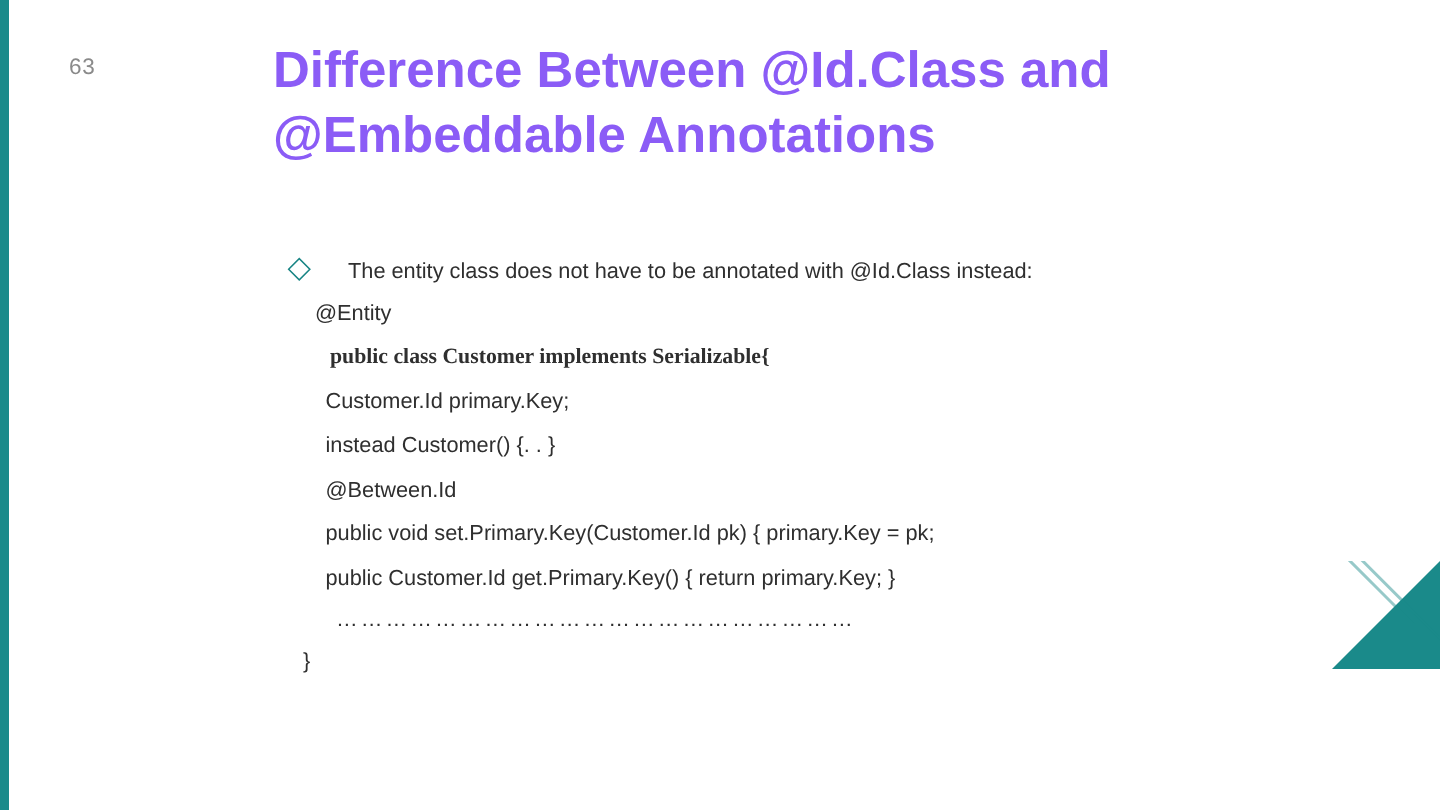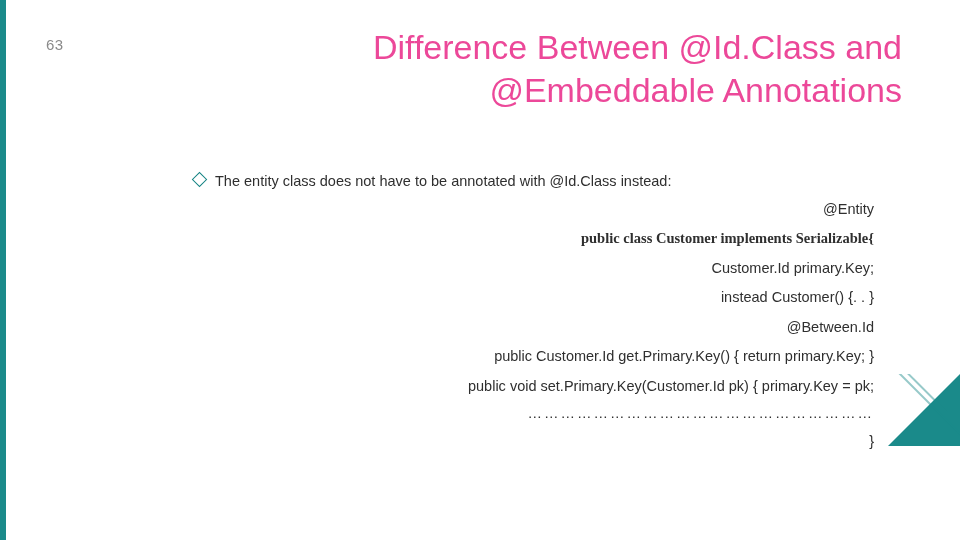--- a/index.html
+++ b/index.html
@@ -2,21 +2,20 @@
 <html><head>
 <meta charset="utf-8">
 <style>
   * { box-sizing: border-box; margin: 0; padding: 0; }
   html, body { width: 960px; height: 540px; font-family: Arial, Helvetica, sans-serif; background: #fff; }
   .slide {
     position: relative;
     width: 960px;
     height: 446px;
     background: #ffffff;
-    text-align: right;
   }
   .side-accent {
     position: absolute;
     left: 0;
     top: 0;
     width: 6px;
     height: 540px;
     background: #1a8a8a;
   }
   .page-num {
@@ -26,37 +25,37 @@
     font-size: 15px;
     color: #8a8a8a;
     letter-spacing: 0.5px;
   }
   .title {
     position: absolute;
     left: 182px;
     top: 26px;
     width: 720px;
     font-size: 34px;
-    font-weight: 400;
+    font-weight: 700;
     line-height: 1.25;
-    color: #ec4899;
+    color: #8b5cf6;
   }
   .body {
     position: absolute;
     left: 194px;
     top: 168px;
     width: 680px;
     font-size: 14.5px;
     color: #2f2f2f;
     line-height: 1.9;
   }
   .bullet-row {
     display: flex;
     align-items: flex-start;
-    gap: 10px;
+    gap: 27px;
   }
   .diamond {
     width: 11px;
     height: 11px;
     flex: 0 0 11px;
     margin-top: 6px;
     transform: rotate(45deg);
     border: 1.5px solid #178484;
     background: #fff;
   }
@@ -120,20 +119,20 @@
     <div class="bullet-row">
       <span class="diamond"></span>
       <span>The entity class does not have to be annotated with @Id.Class instead:</span>
     </div>
 
     <div class="indent-1">@Entity</div>
     <div class="code-decl">public class Customer implements Serializable{</div>
     <div class="code-line">Customer.Id primary.Key;</div>
     <div class="code-line">instead Customer() {. . }</div>
     <div class="code-line">@Between.Id</div>
+    <div class="code-line">public void set.Primary.Key(Customer.Id pk) { primary.Key = pk;</div>
     <div class="code-line">public  Customer.Id get.Primary.Key() { return primary.Key; }</div>
-    <div class="code-line">public void set.Primary.Key(Customer.Id pk) { primary.Key = pk;</div>
     <div class="dots-line">………………………………………………………</div>
     <div class="close-brace">}</div>
   </div>
 
   <div class="corner"></div>
 </div>
 
 </body></html>

